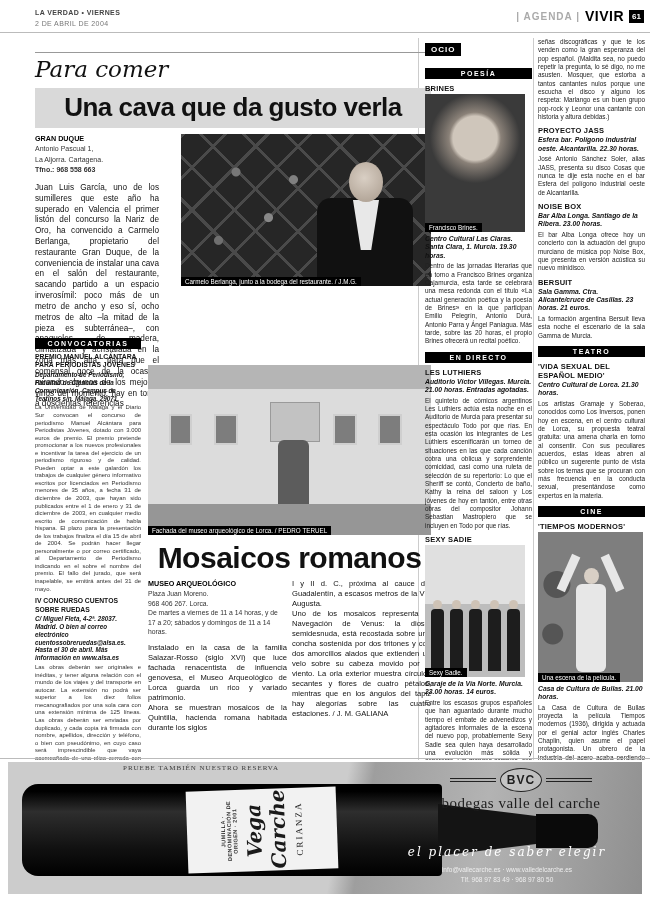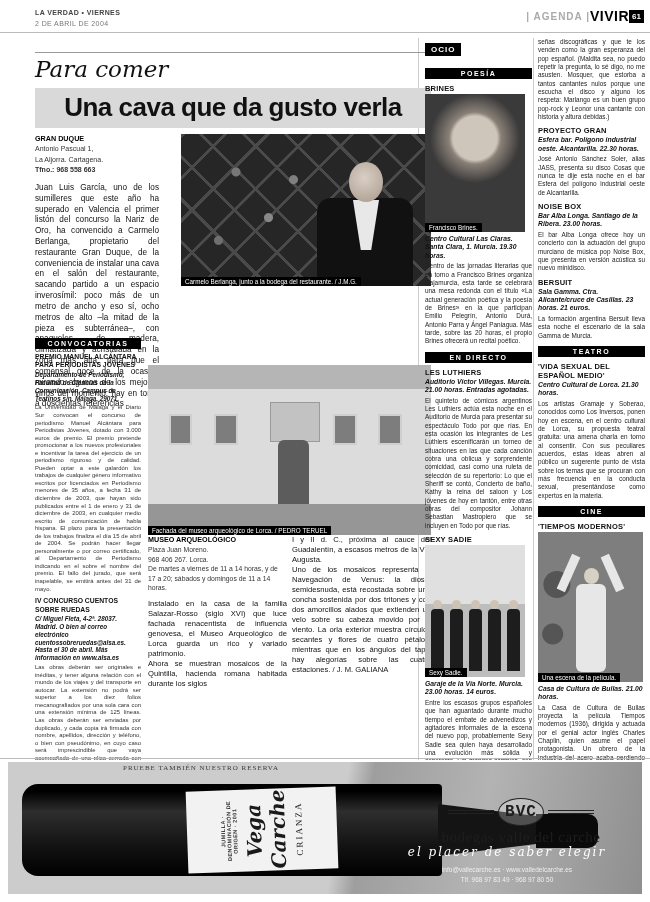--- a/index.html
+++ b/index.html
@@ -2,21 +2,21 @@
 <html><head>
 <meta charset="utf-8">
 <style>
   html,body{margin:0;padding:0;background:#e9e9e9;}
   .page{position:relative;width:650px;height:902px;background:#fff;margin:0 auto;
         font-family:"Liberation Sans", sans-serif;color:#111;overflow:hidden;}
   
   .hdr{position:absolute;left:35px;right:6px;top:8px;height:24px;}
   .hdr-left{position:absolute;left:0;top:0;font-size:7px;font-weight:bold;letter-spacing:.4px;color:#444;line-height:1.5;}
   .hdr-left .d2{font-weight:normal;color:#777;}
-  .hdr-right{position:absolute;right:0;top:0;display:flex;align-items:center;}
+  .hdr-right{position:absolute;right:0;top:0;display:flex;align-items:center;gap:5px;}
   .agenda{color:#aaa;font-weight:bold;font-size:10px;letter-spacing:1px;}
   .vivir{color:#000;font-weight:bold;font-size:14px;letter-spacing:.5px;}
   .pagebox{background:#000;color:#fff;font-size:8px;font-weight:bold;padding:2px 3px;}
   .hrule{position:absolute;left:0;right:0;height:1px;background:#bbb;}
   .vrule{position:absolute;width:1px;background:#ccc;top:38px;height:722px;}
   
   .script-title{font-family:"DejaVu Serif", serif;font-style:italic;font-size:23px;
                 border-top:1px solid #999;padding-top:3px;margin:0 0 6px 0;font-weight:500;}
   .bar{background:#000;color:#fff;font-weight:bold;text-align:center;font-size:7px;
        letter-spacing:1.5px;padding:2px 0;margin:6px 0 4px 0;}
@@ -98,22 +98,22 @@
       transform:rotate(-2deg);display:flex;align-items:center;justify-content:center;gap:4px;}
   .vtxt{writing-mode:vertical-rl;transform:rotate(180deg);text-align:center;color:#1a1a1a;}
   .lbl-brand{font-family:"DejaVu Serif", serif;font-style:italic;font-weight:bold;font-size:20px;}
   .lbl-meta{font-size:5.5px;letter-spacing:.5px;font-weight:bold;color:#333;}
   .lbl-type{font-family:"Liberation Serif", serif;font-size:9px;letter-spacing:2px;}
   .bottle-neck{position:absolute;left:430px;top:42px;width:110px;height:52px;background:#141414;
       clip-path:polygon(0 0,100% 26%,100% 74%,0 100%);}
   .bottle-cap{position:absolute;left:528px;top:52px;width:62px;height:34px;background:#0a0a0a;
       border-radius:0 10px 10px 0;}
   .ad-right{position:absolute;right:6px;top:6px;width:230px;text-align:center;color:#1e1e1e;}
-  .ad-logo{font-family:Liberation Mono, monospace;font-size:16px;font-weight:bold;letter-spacing:1px;
-           border:1.5px solid #222;border-radius:50%;display:inline-block;padding:4px 6px;background:rgba(255,255,255,.25);margin-top:30px;}
+  .ad-logo{font-family:Liberation Sans, sans-serif;font-size:12px;font-weight:bold;letter-spacing:1px;
+           border:1.5px solid #222;border-radius:50%;display:inline-block;padding:4px 6px;background:rgba(255,255,255,.25);}
   .ad-logo-line{display:inline-block;vertical-align:middle;width:46px;height:0;
                 border-top:1px solid #222;border-bottom:1px solid #222;padding:1px 0;margin:0 4px;}
   .ad-company{font-family:"Liberation Serif", serif;font-size:15px;margin-top:3px;letter-spacing:.5px;}
   .ad-slogan{position:absolute;right:20px;top:83px;width:230px;text-align:center;color:#fff;
              font-family:"DejaVu Serif", serif;font-style:italic;font-size:12px;letter-spacing:2px;}
   .ad-contact{position:absolute;right:20px;top:103px;width:230px;text-align:center;color:#eee;
               font-size:6.5px;line-height:1.5;}
 </style>
 </head>
 <body>
@@ -181,20 +181,21 @@
   <section class="pp">
     <div class="photo-museum">
       <div class="mus-pediment"></div>
       <div class="mus-door"></div>
       <div class="mus-win" style="left:8%"></div>
       <div class="mus-win" style="left:24%"></div>
       <div class="mus-win" style="left:66%"></div>
       <div class="mus-win" style="left:82%"></div>
       <div class="cap">Fachada del museo arqueológico de Lorca. / PEDRO TERUEL</div>
     </div>
+    <h1>Mosaicos romanos</h1>
     <div class="pp-cols">
       <div class="c">
         <div class="mus-info">
           <div class="vn">MUSEO ARQUEOLÓGICO</div>
           <div>Plaza Juan Moreno.</div>
           <div>968 406 267. Lorca.</div>
           <div>De martes a viernes de 11 a 14 horas, y de 17 a 20; sábados y domingos de 11 a 14 horas.</div>
         </div>
         <div class="bodytext">Instalado en la casa de la familia Salazar-Rosso (siglo XVI) que luce fachada renacentista de influencia genovesa, el Museo Arqueológico de Lorca guarda un rico y variado patrimonio.
 Ahora se muestran mosaicos de la Quintilla, hacienda romana habitada durante los siglos</div>
@@ -233,21 +234,21 @@
     <div class="tinybody">Entre los escasos grupos españoles que han aguantado durante mucho tiempo el embate de advenedizos y agitadores informales de la escena del nuevo pop, probablemente Sexy Sadie sea quien haya desarrollado una evolución más sólida y coherente. Sin grandes cambios, con una salud casi siempre ascendente y con un crecimiento –crítico y popular– cada vez más amplio, Mallorca pudo darse con el nuevo milenio un índice de grandes éxitos, coincidiendo con el décimo aniversario de su primera gira, que esta noche presentan en el Garaje de la Vía Norte.</div>
 
     
     
     
   </aside>
 
   <aside class="colm" style="left:538px">
     <div class="tinybody">señas discográficas y que te los venden como la gran esperanza del pop español. (Maldita sea, no puedo repetir la pregunta, lo sé digo, no me asusten. Mosquer, que estorba a tantos cantantes nulos porque une escucha el disco y alguno los respeta: Marlango es un buen grupo pop-rock y Leonor una cantante con historia y altura debidas.)</div>
 
-    <div class="tinyname">PROYECTO GRAN</div>
+    <div class="tinyname">PROYECTO JASS</div>
     <div class="tinyvenue">Esfera bar. Polígono industrial oeste. Alcantarilla. 22.30 horas.</div>
     <div class="tinybody">José Antonio Sánchez Soler, alias JASS, presenta su disco Cosas que nunca te dije esta noche en el bar Esfera del polígono industrial oeste de Alcantarilla.</div>
 
     <div class="tinyname">NOISE BOX</div>
     <div class="tinyvenue">Bar Alba Longa. Santiago de la Ribera. 23.00 horas.</div>
     <div class="tinybody">El bar Alba Longa ofrece hoy un concierto con la actuación del grupo murciano de música pop Noise Box, que presenta en versión acústica su nuevo minidisco.</div>
 
     <div class="tinyname">BERSUIT</div>
     <div class="tinyvenue">Sala Gamma. Ctra. Alicante/cruce de Casillas. 23 horas. 21 euros.</div>
     <div class="tinybody">La formación argentina Bersuit lleva esta noche el escenario de la sala Gamma de Murcia.</div>

